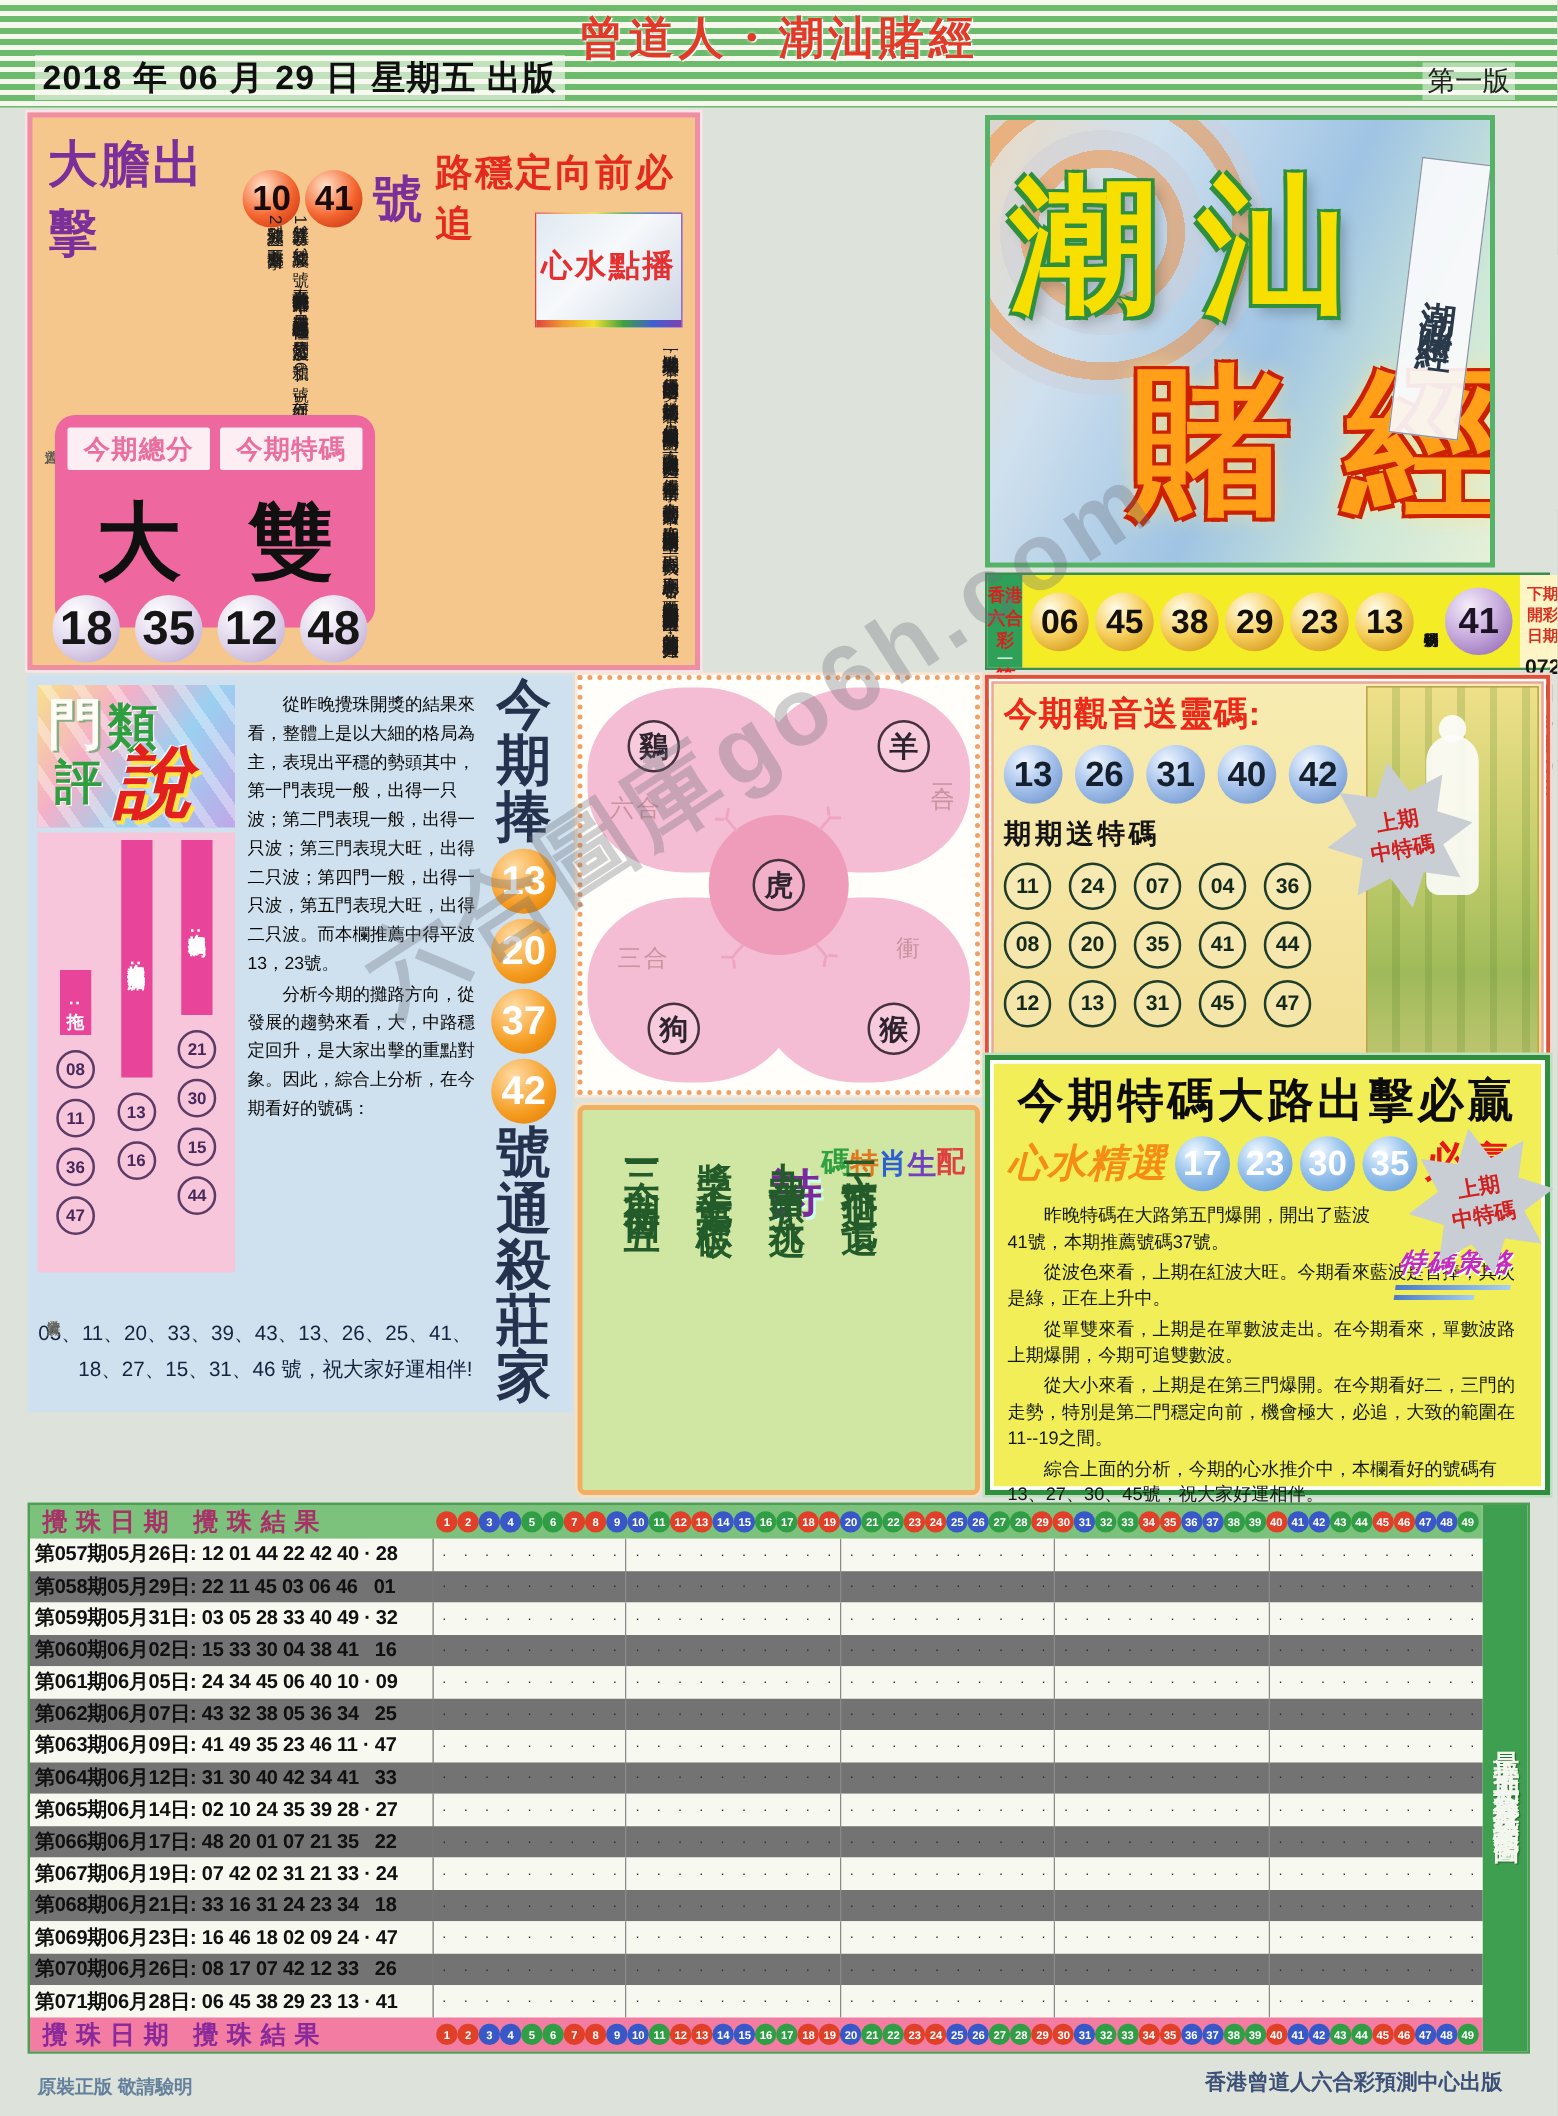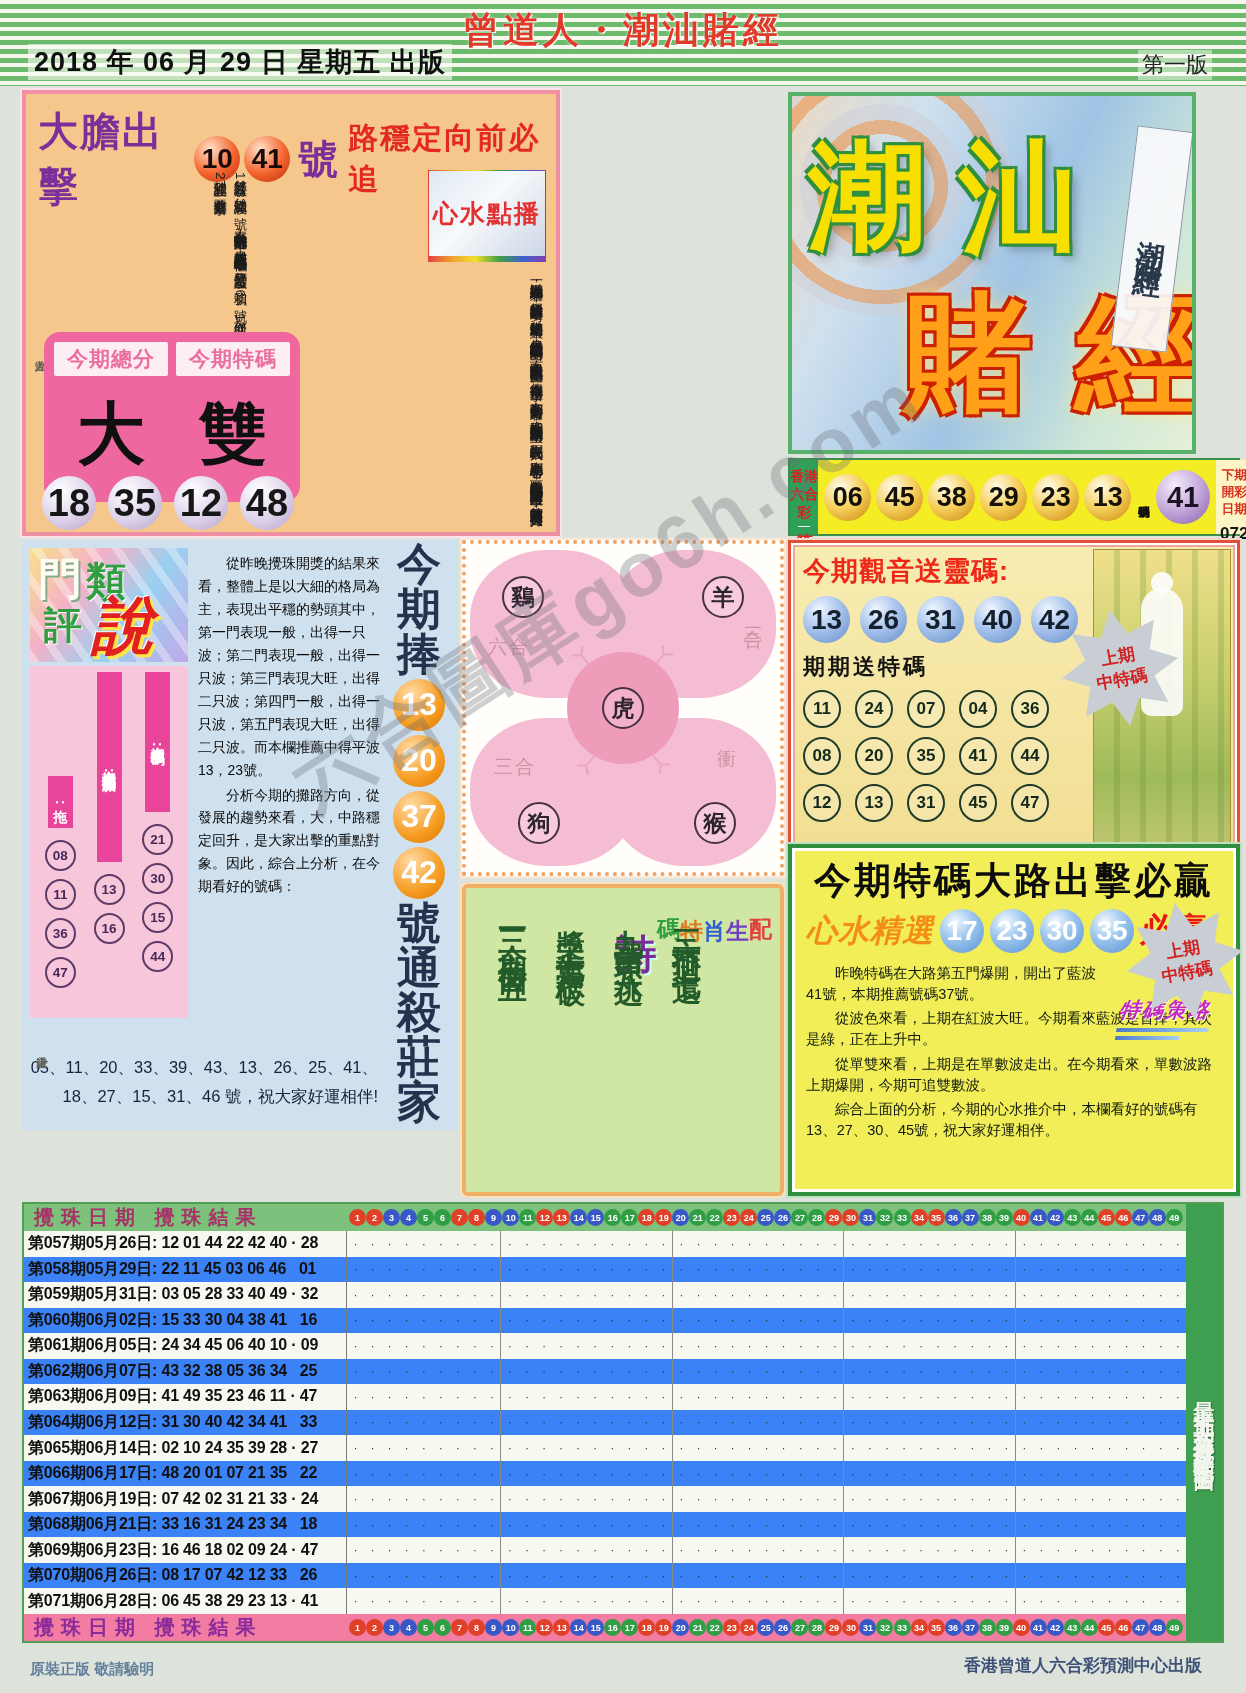--- a/index.html
+++ b/index.html
@@ -211,21 +211,21 @@
 .t-footer{background:#f27ca2}
 .th-label{width:322px;flex:0 0 auto;font-size:20px;font-weight:bold;letter-spacing:7px;padding-left:10px;white-space:nowrap}
 .t-header .th-label{color:#a83268}
 .t-footer .th-label{color:#8a2a9a}
 .strip-balls{flex:1;display:flex;align-items:center;justify-content:space-between;padding:0 3px}
 .mini-ball{width:17px;height:17px;border-radius:50%;display:flex;align-items:center;justify-content:center;
  font-size:9px;font-weight:bold;color:#fff;flex:0 0 auto}
 .mb-r{background:#e04028}.mb-b{background:#3858c8}.mb-g{background:#2f9e44}
 .t-rows{flex:1;display:flex;flex-direction:column}
 .t-row{flex:1;display:flex;align-items:center;background:#f7f8f0}
-.t-row.alt{background:#3b82f6}
+.t-row.alt{background:#737373}
 .t-label{width:322px;flex:0 0 auto;font-size:16px;font-weight:bold;color:#101010;white-space:pre;
  padding-left:4px;letter-spacing:-.2px}
 .t-dots{flex:1;align-self:stretch;display:flex;border-left:1px solid #7a7a7a}
 .dcell{flex:1;display:flex;align-items:center;justify-content:center;font-size:11px;color:#2a2a2a}
 .dcell.sep{border-left:1.5px solid #8a8a8a}
 
 
 .foot-left{position:absolute;left:30px;top:1660px;font-size:15px;font-weight:bold;color:#64809c}
 .foot-right{position:absolute;right:44px;top:1654px;font-size:17px;font-weight:bold;color:#3c5078}
 </style>
@@ -443,20 +443,21 @@
     </div>
     <div class="strategy">
       <div class="s-label">特碼策略</div>
       <div class="s-line"></div>
       <div class="s-line" style="width:70%"></div>
     </div>
     <div class="sp-paras">
         <p>昨晚特碼在大路第五門爆開，開出了藍波41號，本期推薦號碼37號。</p>
         <p>從波色來看，上期在紅波大旺。今期看來藍波是首捧；其次是綠，正在上升中。</p>
         <p>從單雙來看，上期是在單數波走出。在今期看來，單數波路上期爆開，今期可追雙數波。</p>
+        <p>從大小來看，上期是在第三門爆開。在今期看好二，三門的走勢，特別是第二門穩定向前，機會極大，必追，大致的範圍在11--19之間。</p>
         <p>綜合上面的分析，今期的心水推介中，本欄看好的號碼有13、27、30、45號，祝大家好運相伴。</p>
       </div>
   </div>
 
   <div class="table-wrap">
     <div class="side-strip">最近十五期六合彩攪珠結果走勢圖</div>
     <div class="t-inner">
       <div class="t-header">
         <div class="th-label">攪珠日期  攪珠結果</div>
         <div class="strip-balls">

